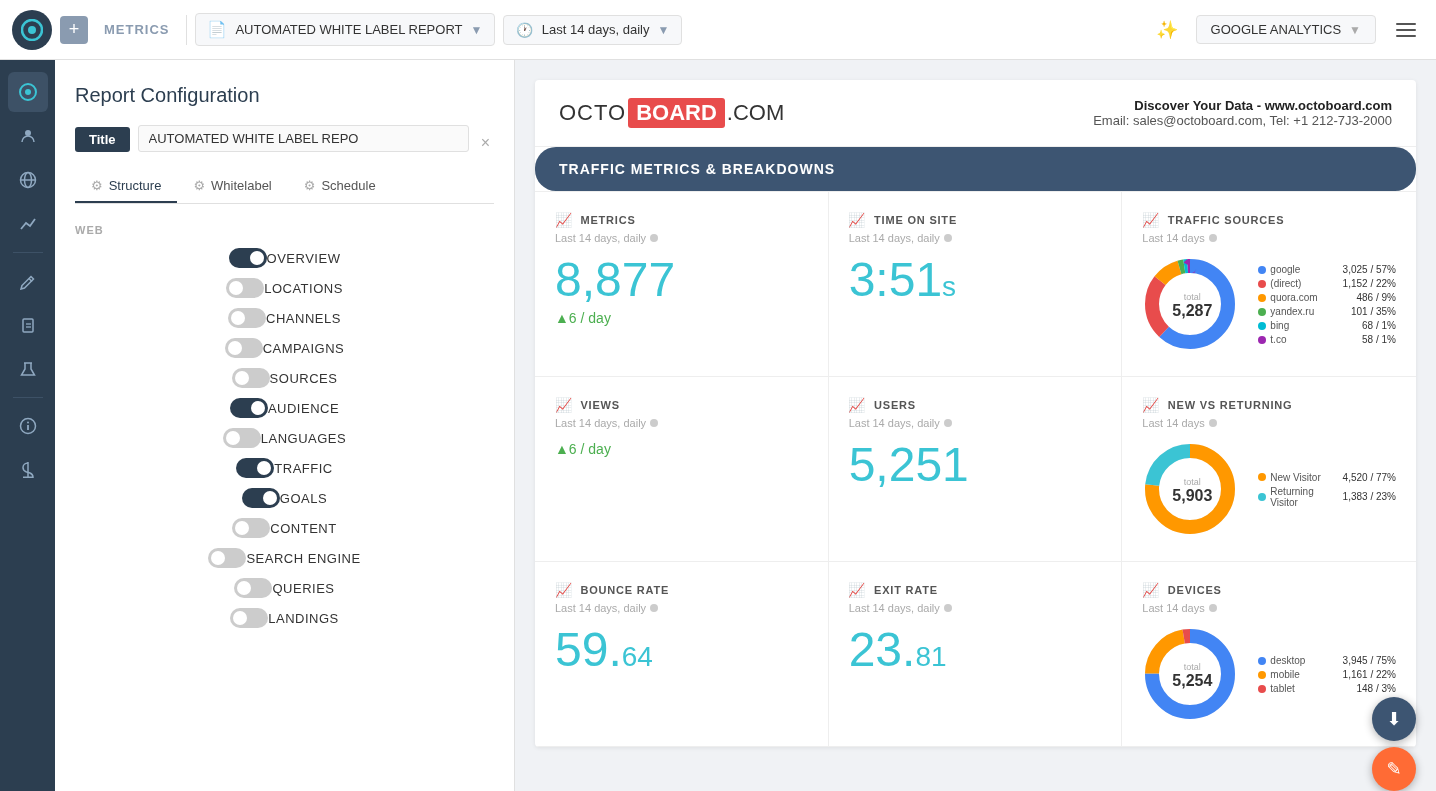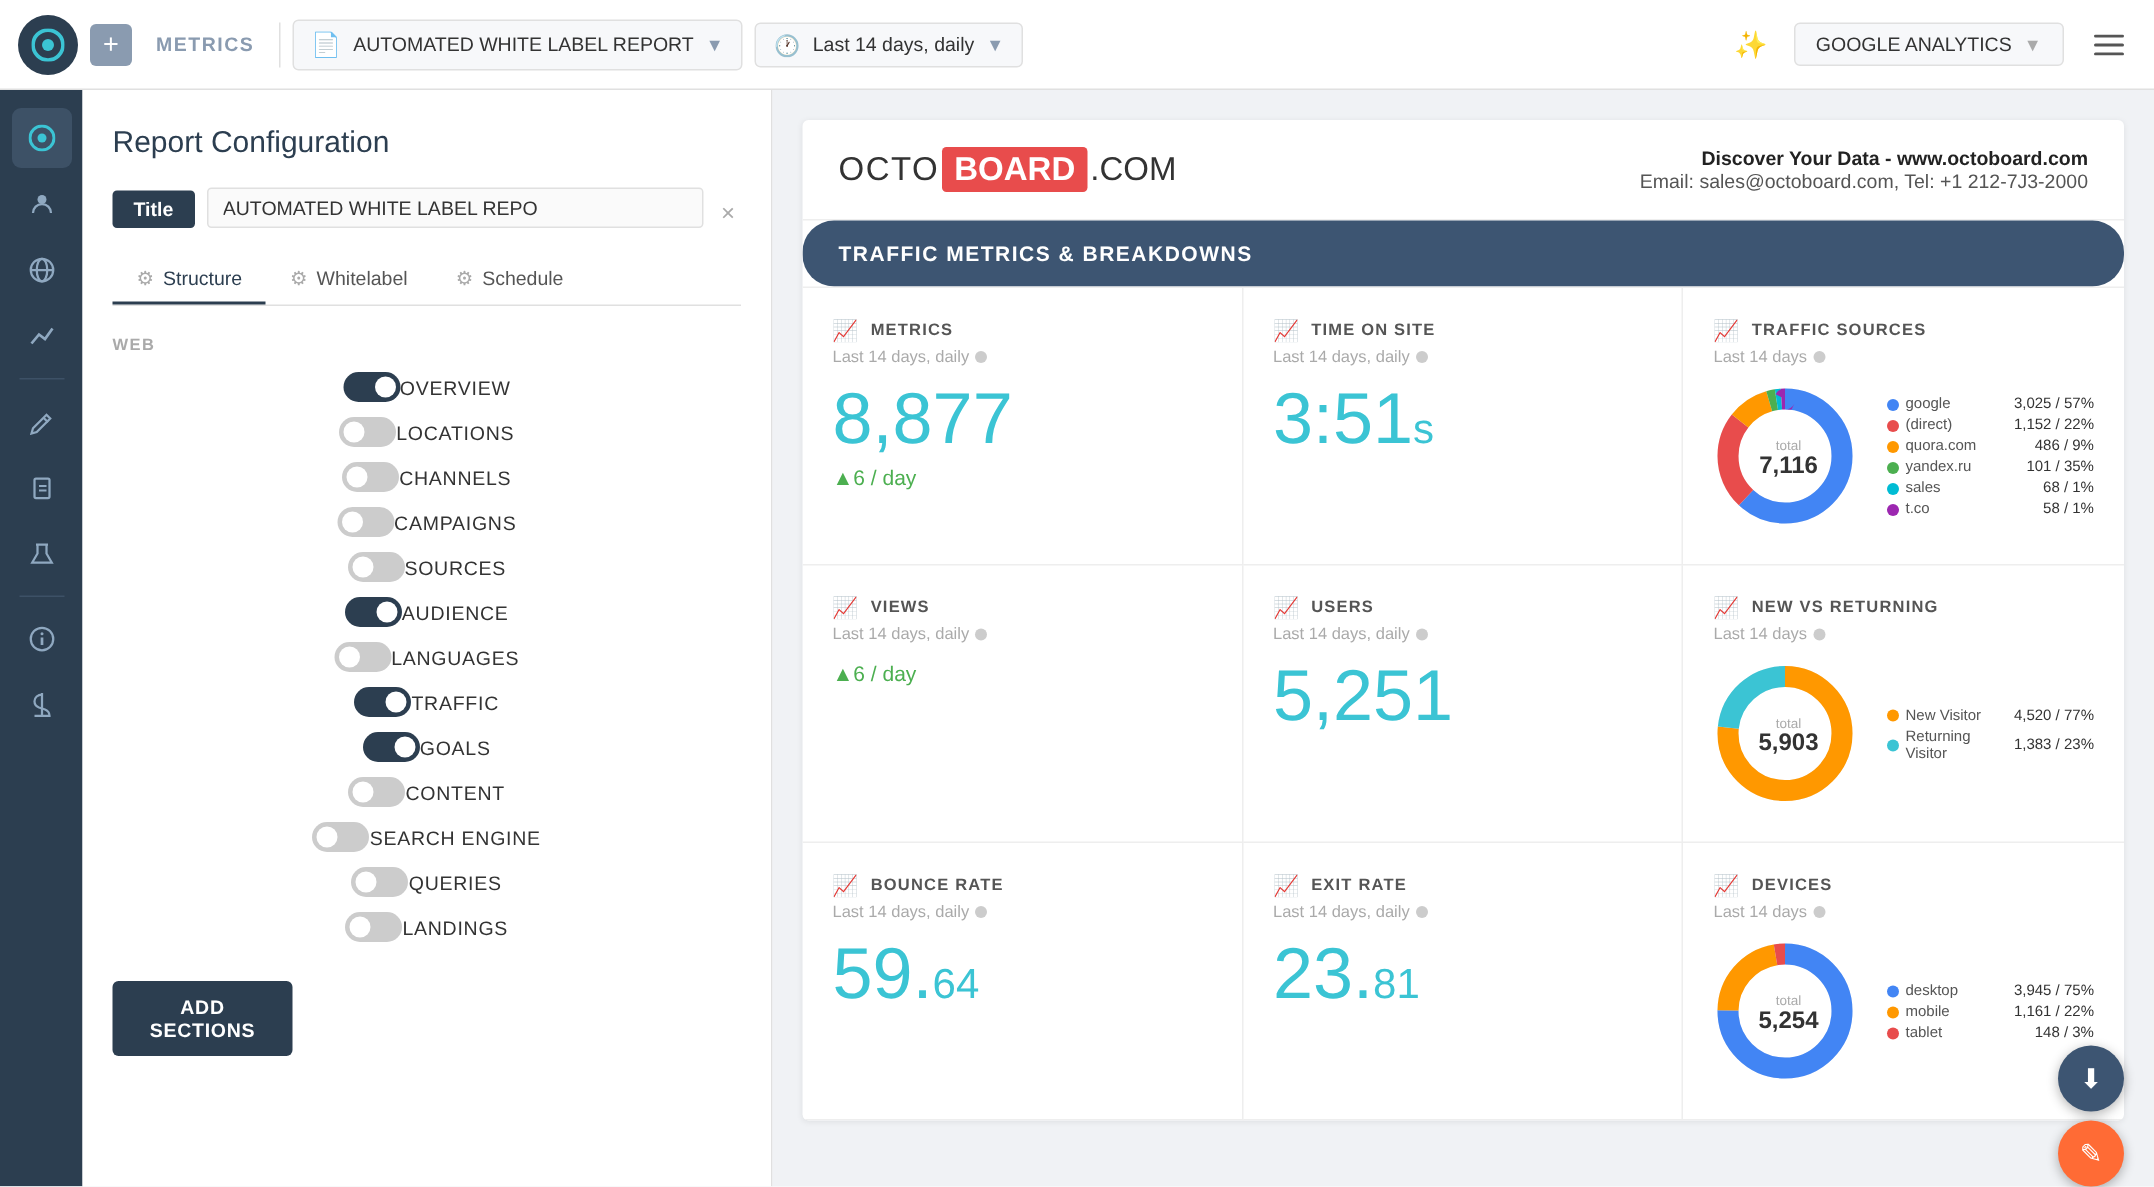--- a/index.html
+++ b/index.html
@@ -327,23 +327,20 @@
   </div>
         <div class="toggle-row">
     <label class="toggle">
       <input type="checkbox" style="">
       <span class="toggle-slider"></span>
     </label>
     <span class="toggle-label">LANDINGS</span>
   </div>
       </div>
 
-    <div class="config-bottom">
-      <button class="add-sections-btn">ADD SECTIONS</button>
-    </div>
   </div>
 
   <div class="content-area">
     <div class="report-preview">
 
       <div class="report-header">
         <div class="report-logo">
           <span class="logo-octo">OCTO</span>
           <span class="logo-board">BOARD</span>
           <span class="logo-com">.COM</span>
@@ -402,21 +399,21 @@
             <circle cx="48" cy="48" r="38" fill="none" stroke="#eee" stroke-width="14"></circle>
             <circle cx="48" cy="48" r="38" fill="none" stroke="#4285f4" stroke-width="14" stroke-dasharray="147.69982639269804 91.06121528012622" stroke-dashoffset="0" transform="rotate(-90 48 48)"></circle>
                   <circle cx="48" cy="48" r="38" fill="none" stroke="#e84c4c" stroke-width="14" stroke-dasharray="56.24800000145062 182.51304167137363" stroke-dashoffset="-147.69982639269804" transform="rotate(-90 48 48)"></circle>
                   <circle cx="48" cy="48" r="38" fill="none" stroke="#ff9800" stroke-width="14" stroke-dasharray="23.729625000611982 215.0314166722123" stroke-dashoffset="-203.94782639414868" transform="rotate(-90 48 48)"></circle>
                   <circle cx="48" cy="48" r="38" fill="none" stroke="#4caf50" stroke-width="14" stroke-dasharray="4.93146527790496 233.82957639491931" stroke-dashoffset="-227.67745139476065" transform="rotate(-90 48 48)"></circle>
                   <circle cx="48" cy="48" r="38" fill="none" stroke="#00bcd4" stroke-width="14" stroke-dasharray="3.3201944445300717 235.4408472282942" stroke-dashoffset="-232.6089166726656" transform="rotate(-90 48 48)"></circle>
                   <circle cx="48" cy="48" r="38" fill="none" stroke="#9c27b0" stroke-width="14" stroke-dasharray="2.8319305556285905 235.92911111719567" stroke-dashoffset="-235.92911111719567" transform="rotate(-90 48 48)"></circle>
           </svg>
           <div class="donut-label">
             <div class="donut-total-label">total</div>
-            <div class="donut-total-value">7,116</div>
+            <div class="donut-total-value">5,287</div>
           </div>
         </div>
         <div class="donut-legend">
       <div class="donut-legend-item">
         <span class="donut-legend-dot" style="background:#4285f4"></span>
         <span class="donut-legend-name">google</span>
         <span class="donut-legend-val">3,025 / 57%</span>
       </div>
 
       <div class="donut-legend-item">
@@ -432,21 +429,21 @@
       </div>
 
       <div class="donut-legend-item">
         <span class="donut-legend-dot" style="background:#4caf50"></span>
         <span class="donut-legend-name">yandex.ru</span>
         <span class="donut-legend-val">101  /  35%</span>
       </div>
 
       <div class="donut-legend-item">
         <span class="donut-legend-dot" style="background:#00bcd4"></span>
-        <span class="donut-legend-name">sales</span>
+        <span class="donut-legend-name">bing</span>
         <span class="donut-legend-val">68  /  1%</span>
       </div>
 
       <div class="donut-legend-item">
         <span class="donut-legend-dot" style="background:#9c27b0"></span>
         <span class="donut-legend-name">t.co</span>
         <span class="donut-legend-val">58  /  1%</span>
       </div>
     </div>
       </div>

